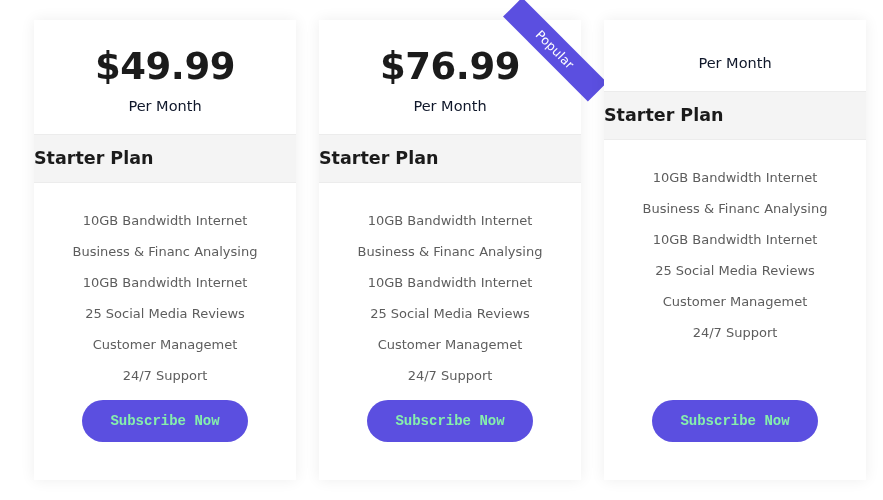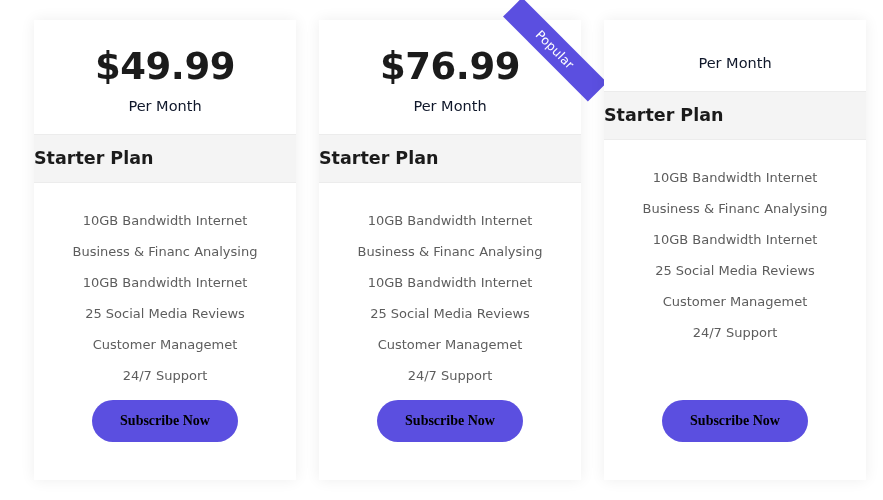--- a/index.html
+++ b/index.html
@@ -90,22 +90,22 @@
   .cta-area {
     text-align: center;
     padding-bottom: 38px;
     padding-top: 6px;
   }
 
   .subscribe-btn {
     display: inline-block;
     border: none;
     background: #5b4fe0;
-    color: #000000;
-    font-family: Liberation Serif, serif;
+    color: #86efac;
+    font-family: Liberation Mono, monospace;
     font-size: 14px;
     font-weight: bold;
     padding: 14px 28px;
     border-radius: 999px;
     cursor: pointer;
     line-height: 1;
   }
 
   
   .ribbon {

